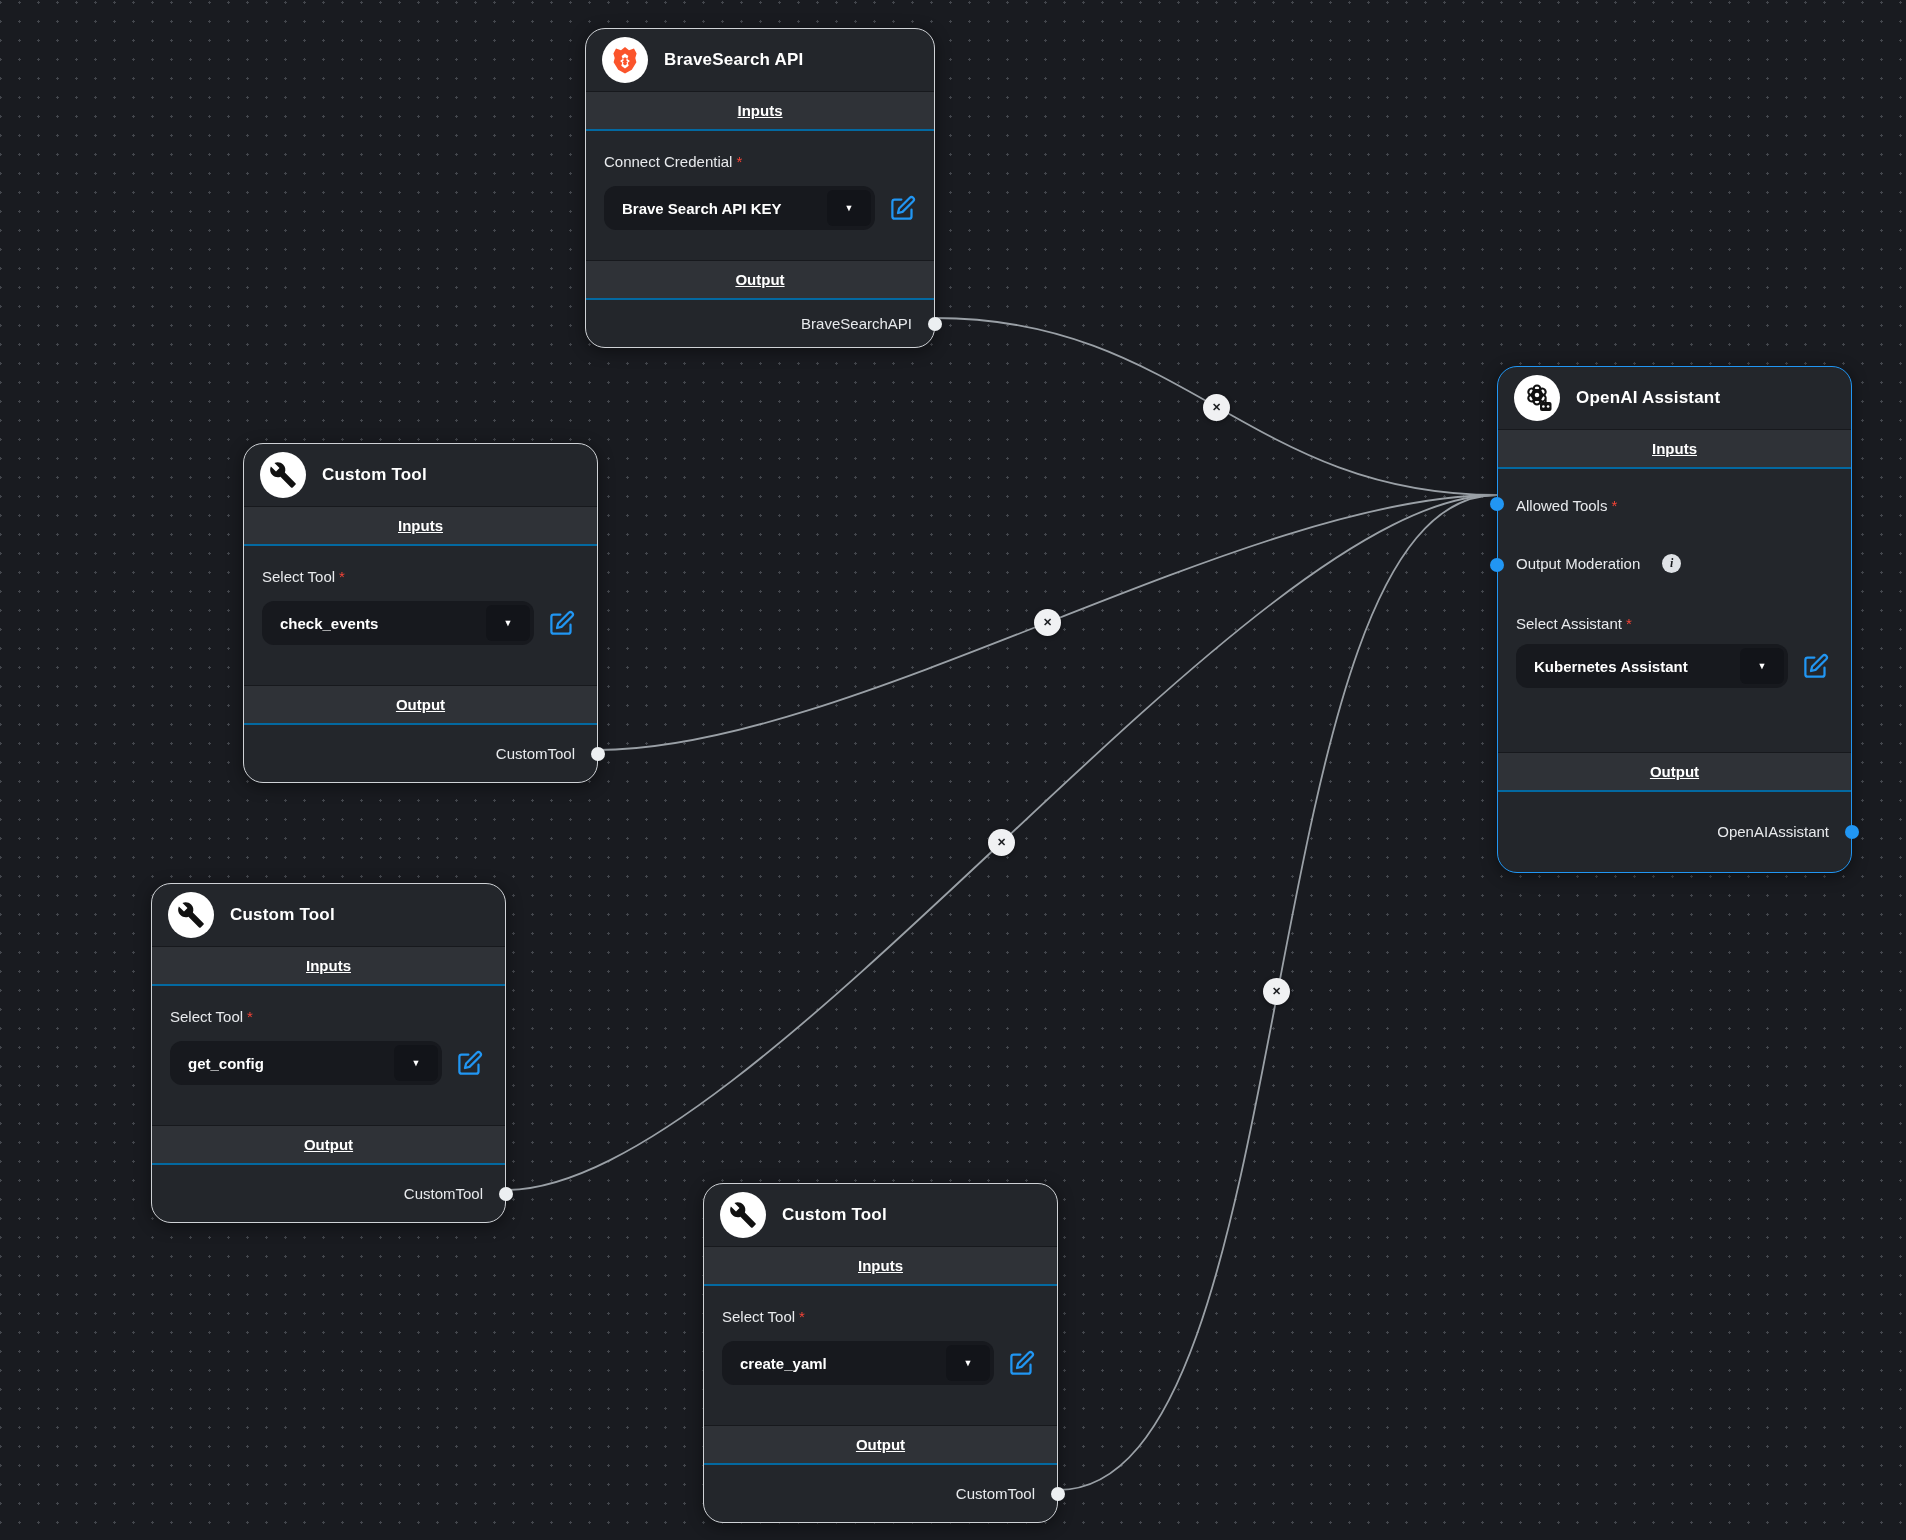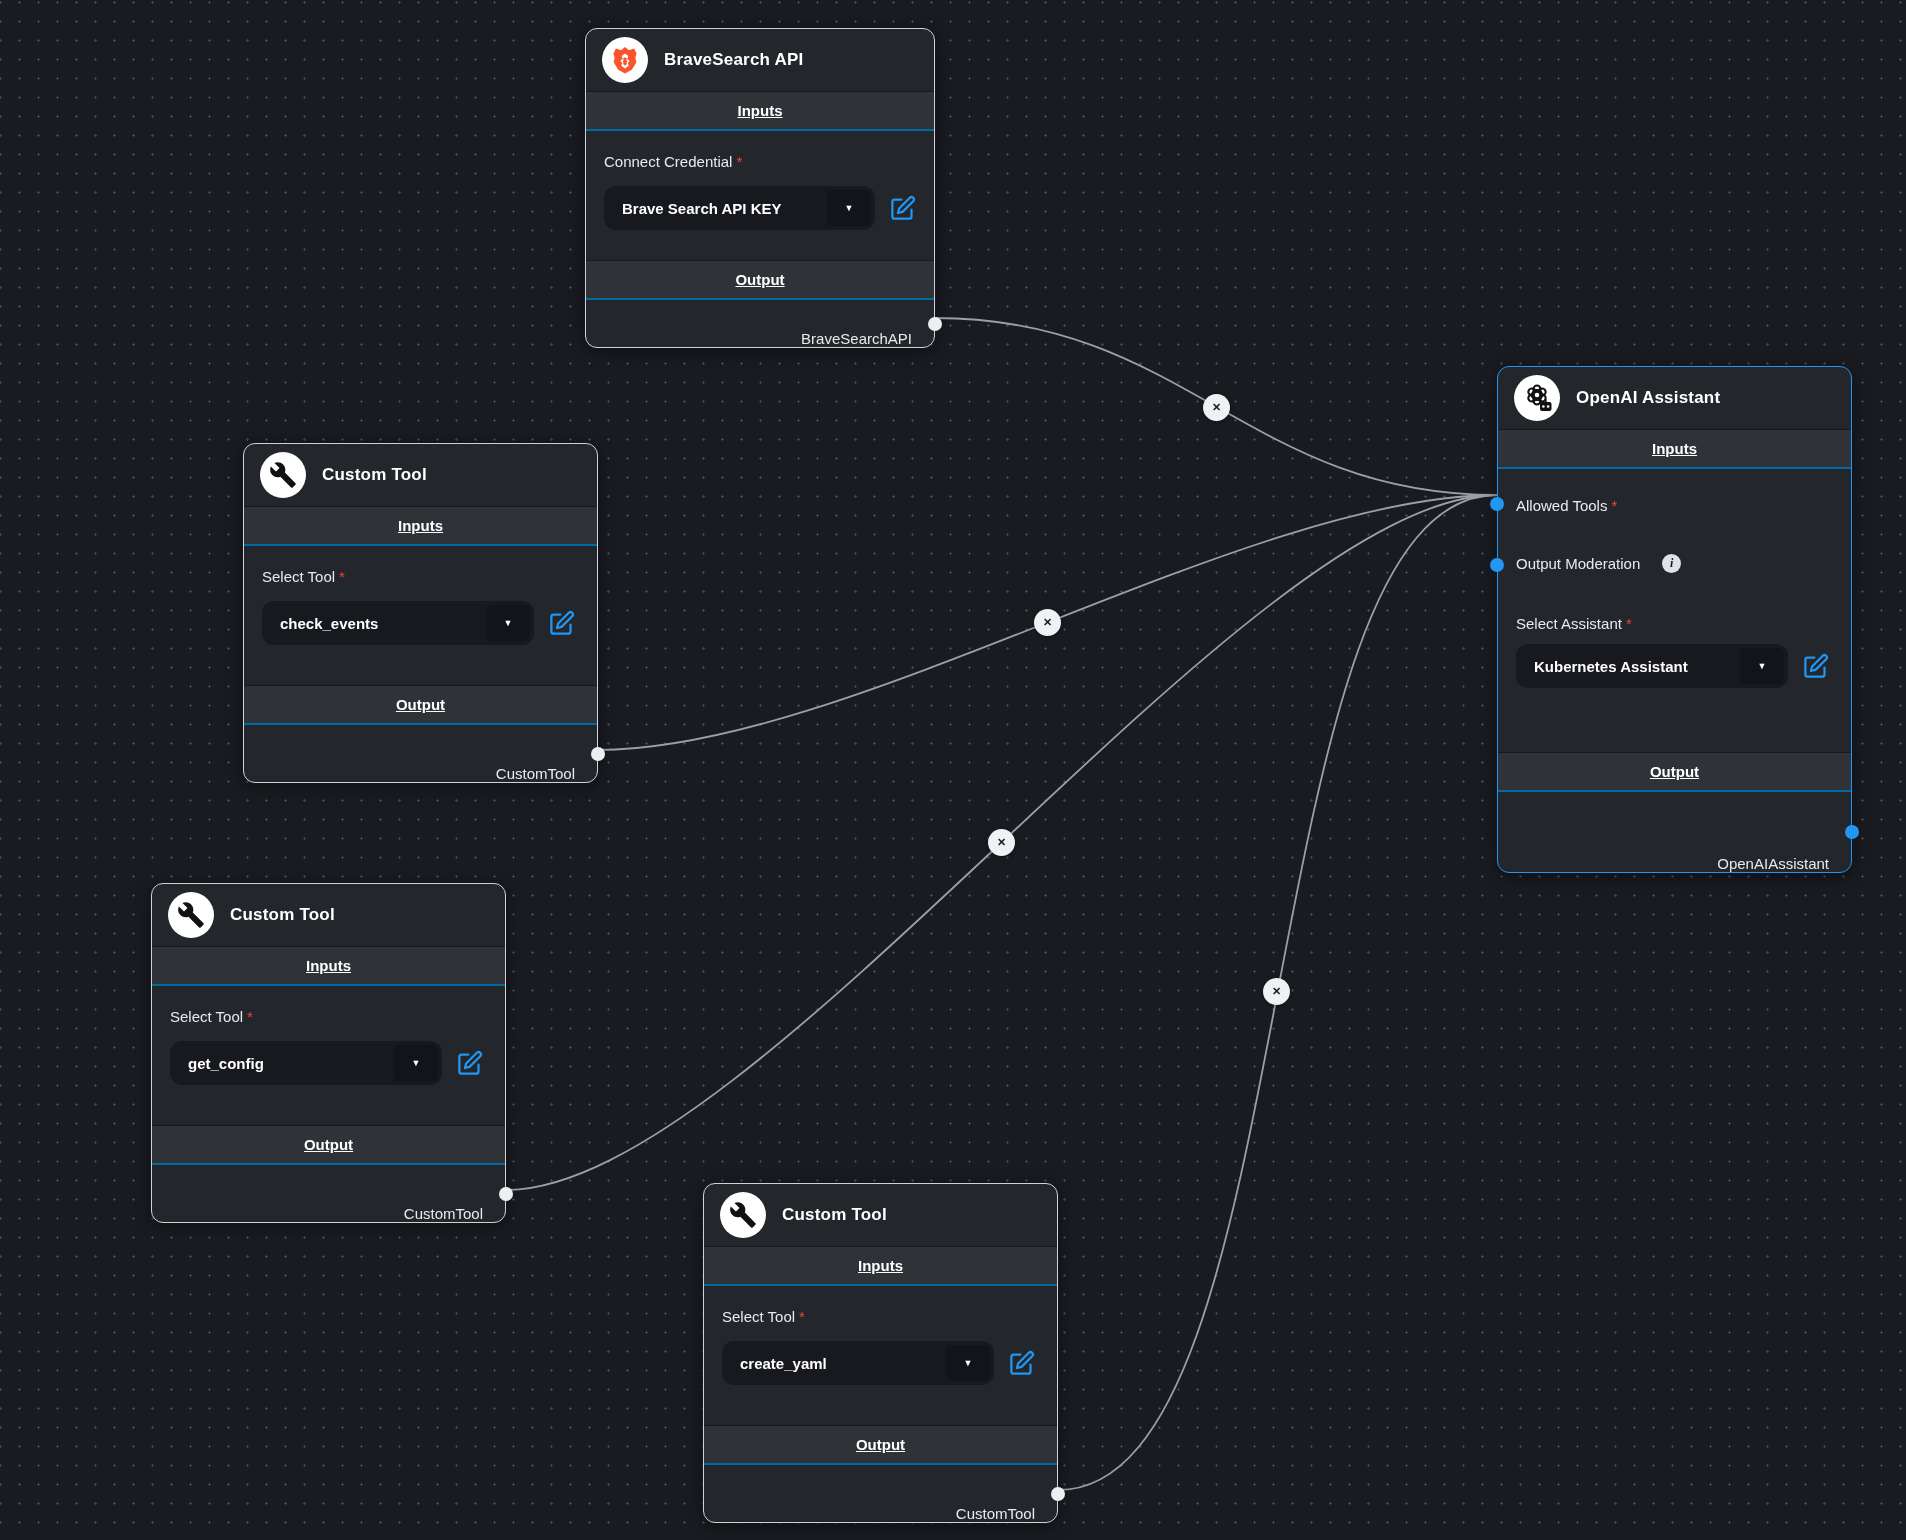--- a/index.html
+++ b/index.html
@@ -13,21 +13,21 @@
     position:relative;
     color:#e8eaed;
   }
   #edges { position:absolute; left:0; top:0; width:1906px; height:1540px; }
   .edge { fill:none; stroke:#9aa0a6; stroke-width:1.8px; }
 
   .node {
     position:absolute;
     background:#23262b;
     border:1px solid #cfd2d6;
-    border-radius:12px;
+    border-radius:20px;
     box-shadow:0 3px 16px rgba(0,0,0,.45);
     display:flex; flex-direction:column;
   }
   .node.selected { border:1px solid #2196f3; }
 
   .node-header { height:62px; display:flex; align-items:center; padding:0 16px; flex:0 0 auto; }
   .icon-circle {
     width:46px; height:46px; border-radius:50%; background:#ffffff;
     display:flex; align-items:center; justify-content:center; flex:0 0 auto;
   }
@@ -50,21 +50,21 @@
     display:flex; align-items:center; overflow:hidden; cursor:pointer;gap:45px;
   }
   .dd-value { flex:1 1 auto; padding-left:18px; font-size:15px; font-weight:600; color:#ffffff; white-space:nowrap; }
   .dd-caret {
     width:44px; height:36px; margin-right:4px; border-radius:6px; background:#121419;
     display:flex; align-items:center; justify-content:center; flex:0 0 auto;
     color:#ffffff; font-size:9px;
   }
   .edit-btn { margin-left:14px; display:flex; cursor:pointer; }
 
-  .output-row { flex:1 1 auto; position:relative; display:flex; align-items:flex-end; justify-content:flex-end; padding-right:22px; }
+  .output-row { flex:1 1 auto; position:relative; display:flex; align-items:center; justify-content:flex-end; padding-right:22px; }
   .anchor-label { font-size:15px; color:#e8eaed; }
 
   .port { position:absolute; width:14px; height:14px; border-radius:50%; }
   .port.gray { background:#eceff1; }
   .port.blue { background:#2196f3; }
   .out-port { right:-8px; top:50%; transform:translateY(-50%); }
   .in-port { left:-8px; }
 
   .oa-label-row { display:flex; align-items:center; font-size:15px; color:#e8eaed; }
   .info-icon {

